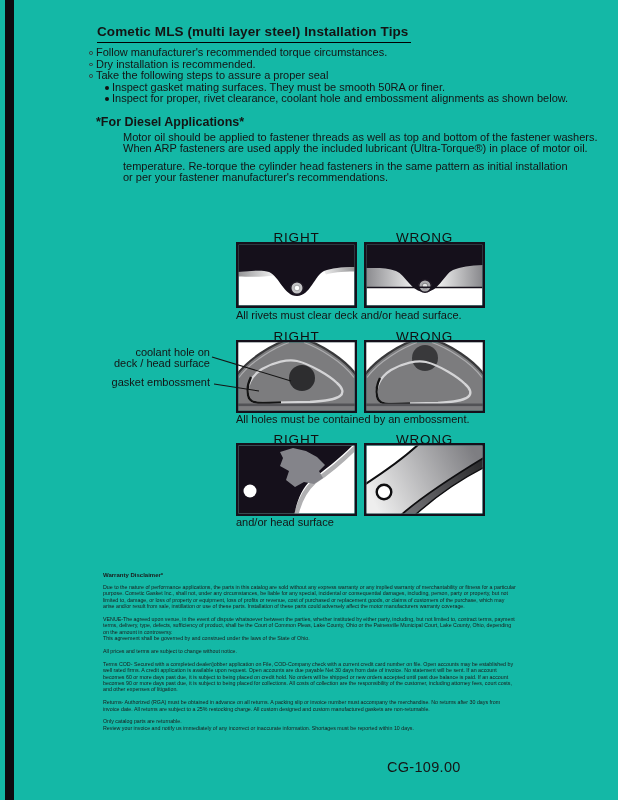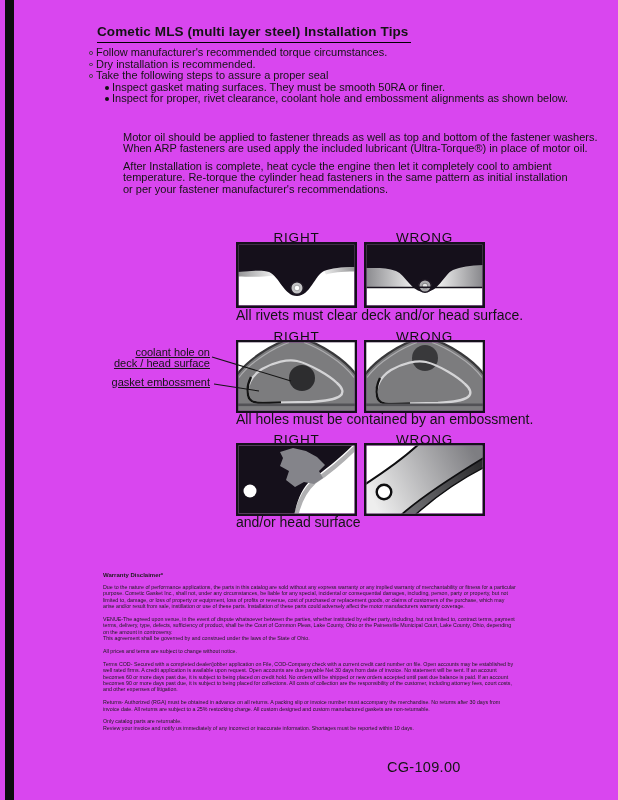--- a/index.html
+++ b/index.html
@@ -1,18 +1,18 @@
 <!DOCTYPE html>
 <html><head>
 <meta charset="utf-8">
 <style>
   * { margin:0; padding:0; box-sizing:border-box; }
   html,body { background:#ffffff; }
   #page {
-    position:relative; width:618px; height:800px; background:#d946ef;
+    position:relative; width:618px; height:800px; background:#14b8a6;
     font-family:"Liberation Sans","DejaVu Sans",sans-serif; color:#141414; overflow:hidden;
   }
   .leftbar { position:absolute; left:5px; top:0; width:9px; height:800px; background:#0d0b10; }
 
   .title {
     position:absolute; left:97px; top:24px; font-size:13.5px; font-weight:bold;
     letter-spacing:0.1px; border-bottom:1.8px solid #000; padding:0 3px 2.5px 0; white-space:nowrap;
   }
   .b-row { position:absolute; left:89px; font-size:11px; line-height:11.5px; white-space:nowrap; }
   .b-sub { left:105px; }
@@ -21,23 +21,23 @@
 
   .h2 { position:absolute; left:96px; font-size:12.5px; font-weight:bold; white-space:nowrap; }
   .para { position:absolute; left:96px; font-size:11px; line-height:11.3px; }
   .para div { white-space:nowrap;padding-left:27px; }
   .note { position:absolute; left:96px; font-size:11px; white-space:nowrap; }
 
   .dg-label { position:absolute; width:121px; text-align:center; font-size:13.5px; letter-spacing:0.8px; color:#101010; }
   .panel { position:absolute; width:121px; height:66px; }
   .panel2 { height:73px; }
   .panel svg { display:block; width:100%; height:100%; }
-  .caption { position:absolute; left:236px; font-size:14px; line-height:11.3px; white-space:nowrap;text-align:right; }
+  .caption { position:absolute; left:236px; font-size:11px; line-height:11.3px; white-space:nowrap;text-align:right; }
   .callout { position:absolute; left:95px; width:115px; text-align:right; font-size:11px; line-height:11.2px; }
-  .callout div { white-space:nowrap;text-decoration:underline; }
+  .callout div { white-space:nowrap; }
   .callout-lines { position:absolute; left:95px; top:339px; width:300px; height:70px; pointer-events:none; }
 
   .disc { position:absolute; left:103px; top:572px; width:413px; color:#1b1b1b; }
   .disc-h { font-size:6px; font-weight:bold; margin-bottom:6px; }
   .disc-p { font-size:5.3px; line-height:6.35px; margin-bottom:6.6px; }
   .footer-code { position:absolute; left:387px; top:759px; font-size:14.5px; letter-spacing:0.3px; color:#151515; white-space:nowrap; }
 </style>
 </head>
 <body>
 
@@ -45,26 +45,26 @@
   <div class="leftbar"></div>
 
   <div class="title">Cometic MLS (multi layer steel) Installation Tips</div>
 
   <div class="b-row" style="top:47px"><span class="o-dot"></span><span>Follow manufacturer's recommended torque circumstances.</span></div>
   <div class="b-row" style="top:58.5px"><span class="o-dot"></span><span>Dry installation is recommended.</span></div>
   <div class="b-row" style="top:70px"><span class="o-dot"></span><span>Take the following steps to assure a proper seal</span></div>
   <div class="b-row b-sub" style="top:81.5px"><span class="f-dot"></span><span>Inspect gasket mating surfaces.  They must be smooth 50RA or finer.</span></div>
   <div class="b-row b-sub" style="top:93px"><span class="f-dot"></span><span>Inspect for proper, rivet clearance, coolant hole and embossment alignments as shown below.</span></div>
 
+  <div class="h2" style="top:115px">*For Diesel Applications*</div>
   <div class="para" style="top:131.5px">
       <div>Motor oil should be applied to fastener threads as well as top and bottom of the fastener washers.</div>
       <div>When ARP fasteners are used apply the included lubricant (Ultra-Torque®) in place of motor oil.</div>
     </div>
   <div class="para" style="top:161px">
-      <div>After Installation is complete, heat cycle the engine then let it completely cool to ambient</div>
       <div>temperature. Re-torque the cylinder head fasteners in the same pattern as initial installation</div>
       <div>or per your fastener manufacturer's recommendations.</div>
     </div>
 
   <div class="dg-label" style="left:236px; top:230px">RIGHT</div>
   <div class="dg-label" style="left:364px; top:230px">WRONG</div>
 
   <div class="panel" style="left:236px; top:242px">
     <svg viewBox="0 0 121 66">
       <defs>

